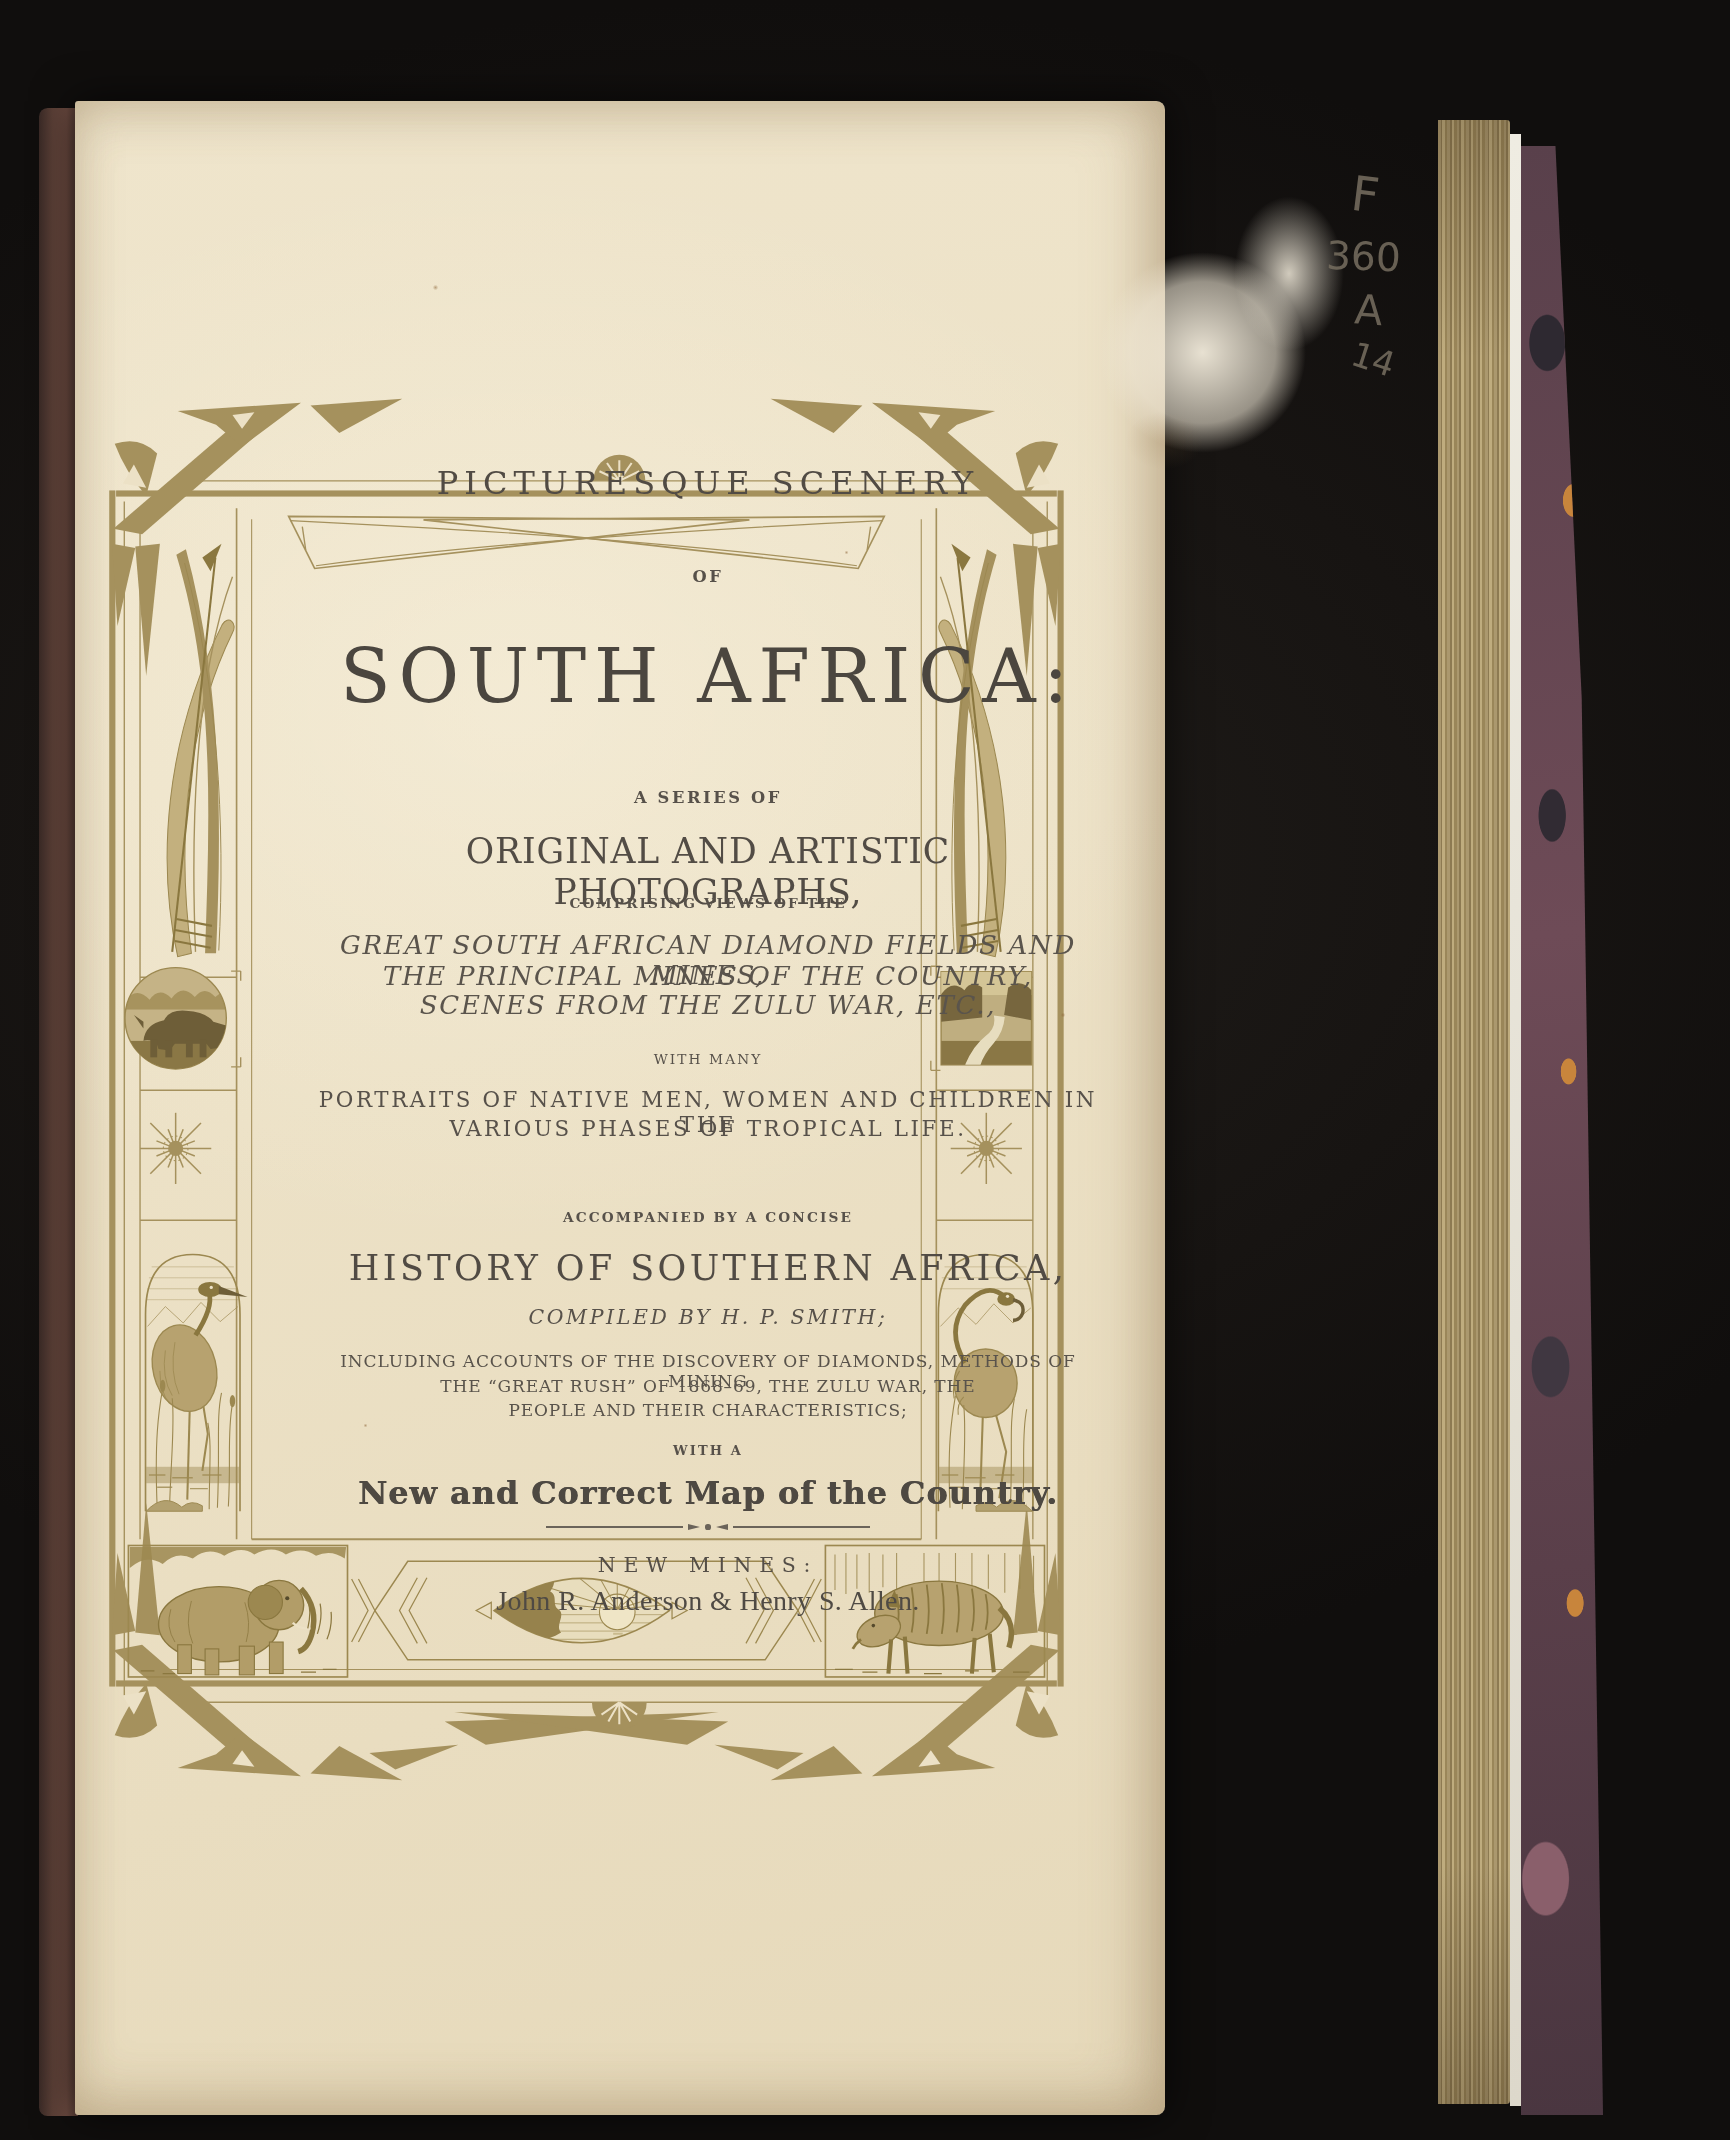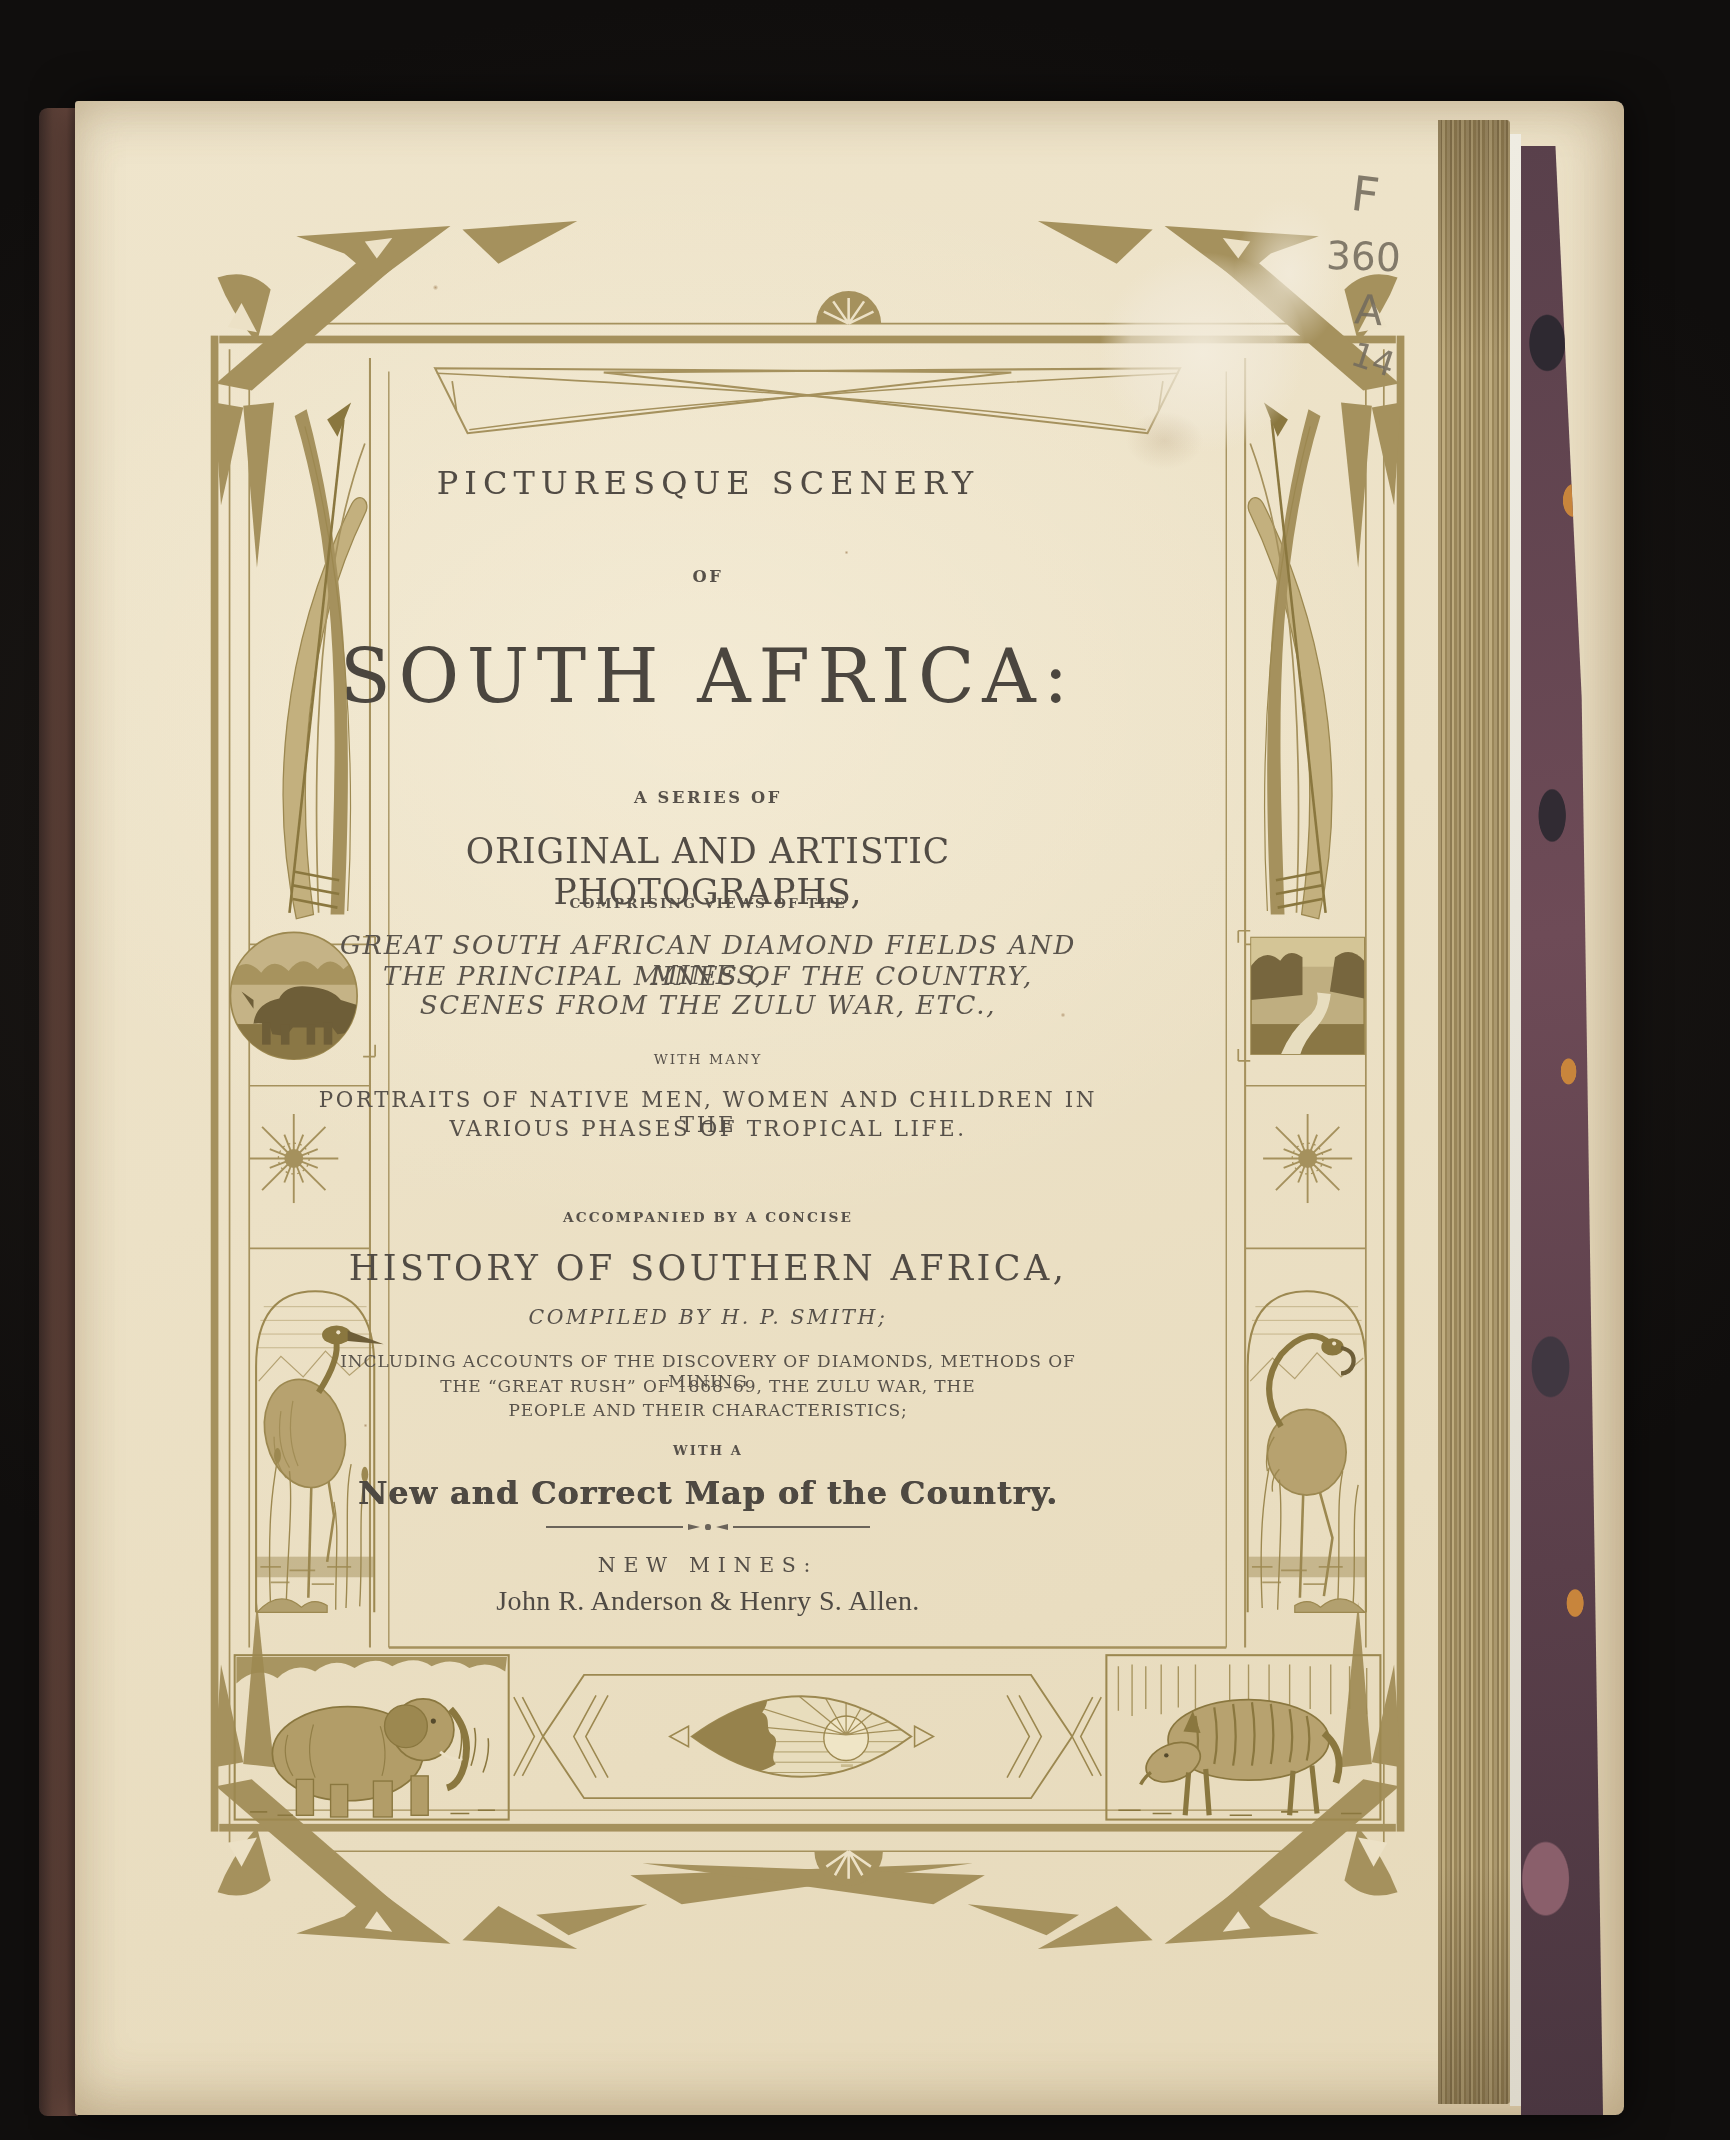--- a/index.html
+++ b/index.html
@@ -9,21 +9,21 @@
       radial-gradient(1199px 856px at 45% 40%, #201d1a 0%, #171412 60%, #100e0d 100%);
     font-family:"DejaVu Serif", serif;
   }
   
   .spine{
     position:absolute;left:39px;top:108px;width:39px;height:2008px;
     background:linear-gradient(90deg,#3a2a26 0%,#5d4138 35%,#6b4a40 70%,#553b33 100%);
     border-radius:8.6px 0 0 8.6px;
   }
   .page{
-    position:absolute;left:75px;top:101px;width:1549px;height:2014px;
+    position:absolute;left:75px;top:101px;width:1090px;height:2014px;
     background:
       radial-gradient(1027px 770px at 40% 30%, rgba(255,250,235,.35), transparent 70%),
       linear-gradient(160deg,#efe5cc 0%,#ece1c6 45%,#e6d9ba 100%);
     box-shadow: inset -24px 0 60px rgba(140,112,75,.28), inset 0 -20.5px 51px rgba(140,112,75,.22),
                 inset 0 15.4px 43px rgba(150,125,90,.15), 0 0 43px rgba(0,0,0,.65);
     border-radius:3.4px 8.6px 8.6px 3.4px;
   }
   .fore-edge{
     position:absolute;left:1438px;top:120px;width:72px;height:1984px;
     background:

